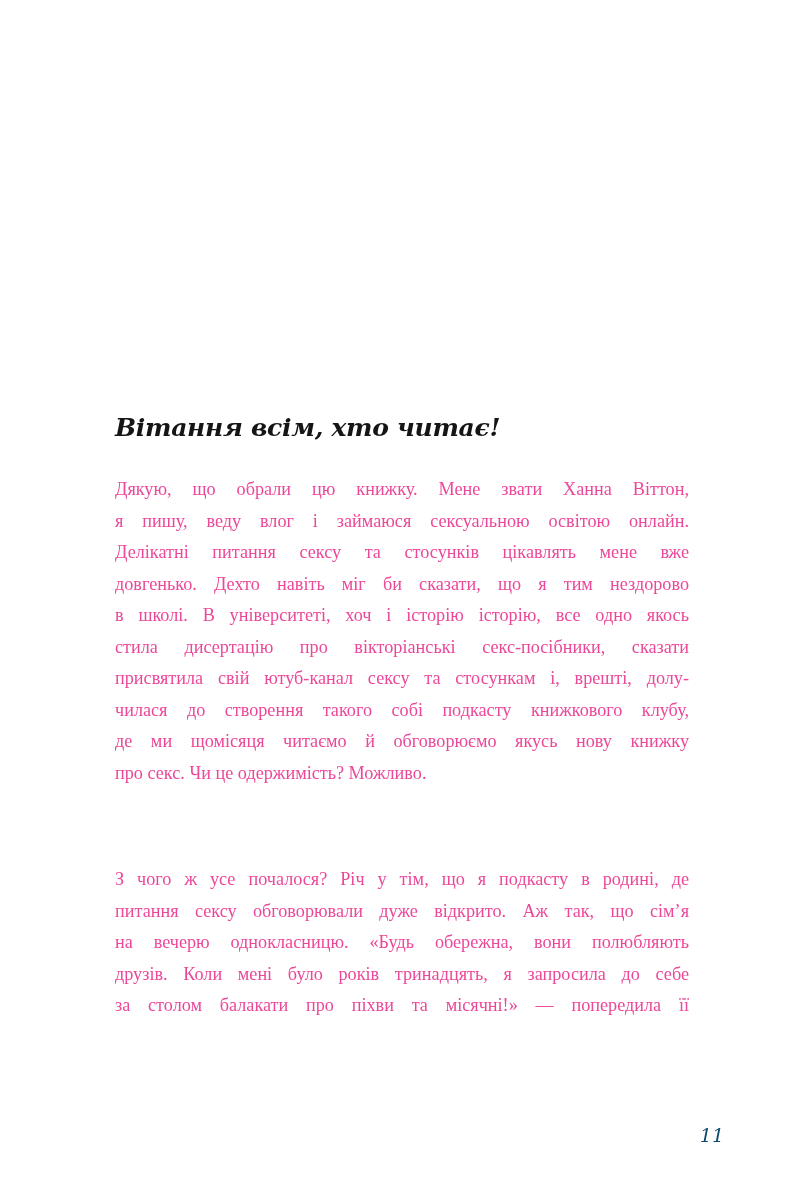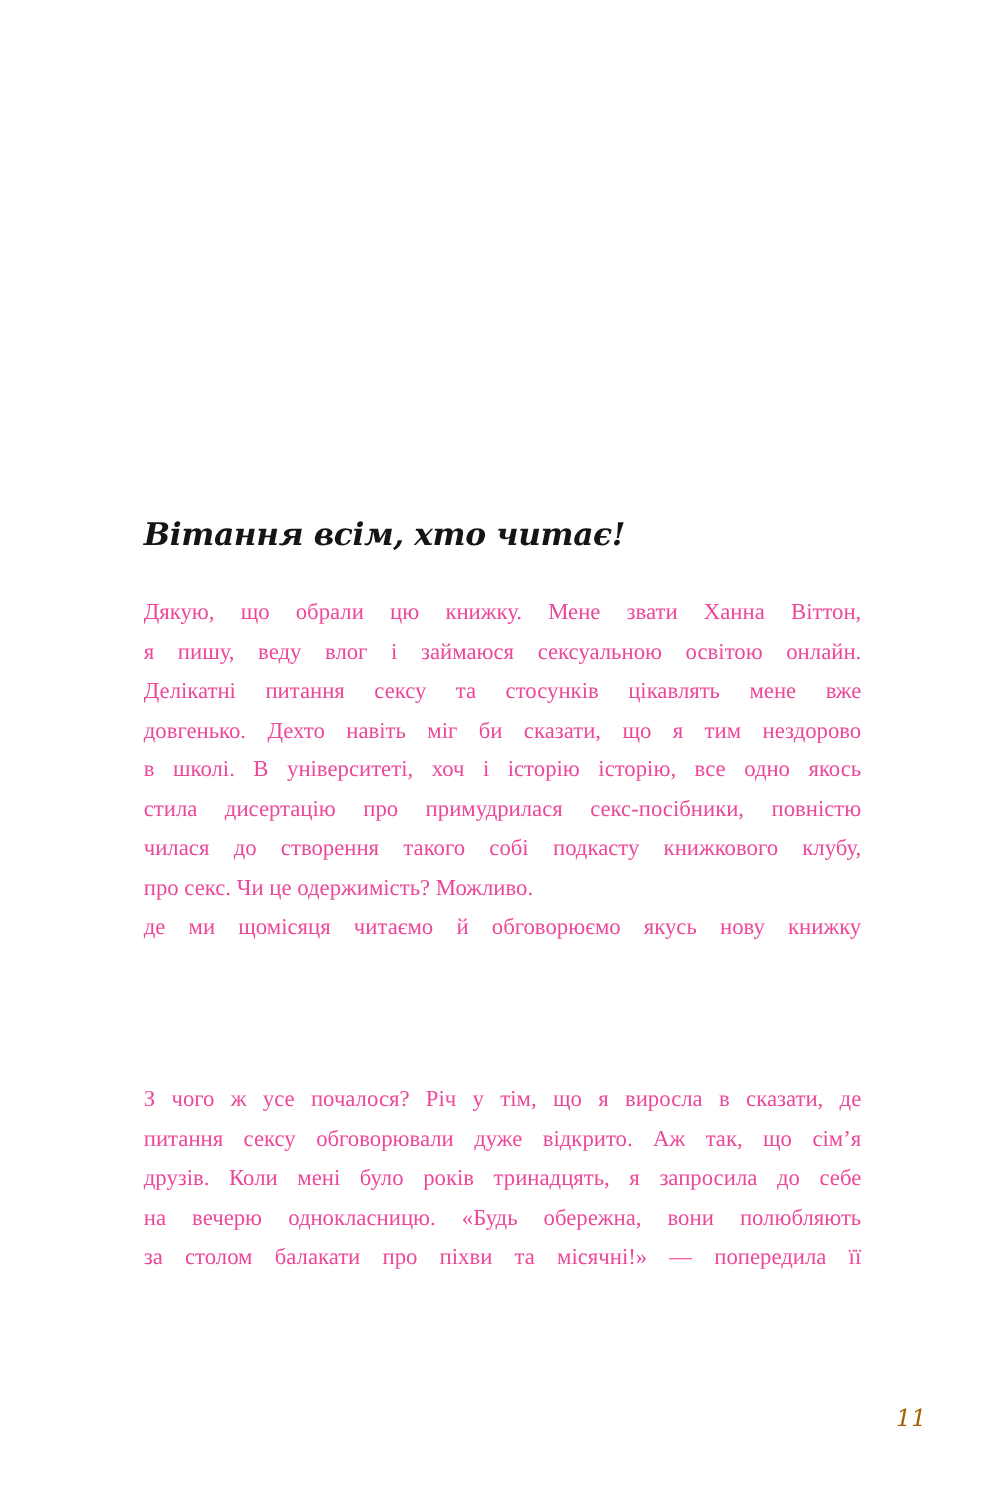--- a/index.html
+++ b/index.html
@@ -15,44 +15,45 @@
     display: block; height: 31.5px; line-height: 31.5px;
     font-family: Liberation Serif, serif; font-size: 18.2px; color: #ec4899;
     text-align: justify; text-align-last: justify; white-space: nowrap; overflow: visible;
   }
   .line.last { text-align-last: left; }
   .line-inner { display: inline-block; width: 574px; text-align: justify; text-align-last: justify; white-space: normal; }
   .line.last .line-inner { text-align-last: left; }
   #p1 { top: 474px; }
   #p2 { top: 864px; }
   .page-number {
-    position: absolute; right: 59px; top: 1124px;
-    font-family: "DejaVu Serif", serif; font-style: italic; font-size: 19px; color: #a16207;
+    position: absolute; right: 76px; top: 1124px;
+    font-family: "DejaVu Serif", serif; font-style: italic; font-size: 19px; color: #0c4a6e;
   }
 </style>
 </head>
 <body>
 
 <div class="page">
   <h2 class="heading">Вітання всім, хто читає!</h2>
 
   <div class="para" id="p1">
     <span class="line"><span class="line-inner">Дякую, що обрали цю книжку. Мене звати Ханна Віттон,</span></span>
     <span class="line"><span class="line-inner">я пишу, веду влог і займаюся сексуальною освітою онлайн.</span></span>
     <span class="line"><span class="line-inner">Делікатні питання сексу та стосунків цікавлять мене вже</span></span>
     <span class="line"><span class="line-inner">довгенько. Дехто навіть міг би сказати, що я тим нездорово</span></span>
     <span class="line"><span class="line-inner">в школі. В університеті, хоч і історію історію, все одно якось</span></span>
-    <span class="line"><span class="line-inner">стила дисертацію про примудрилася секс-посібники, повністю</span></span>
+    <span class="line"><span class="line-inner">стила дисертацію про вікторіанські секс-посібники, сказати</span></span>
+    <span class="line"><span class="line-inner">присвятила свій ютуб-канал сексу та стосункам і, врешті, долу-</span></span>
     <span class="line"><span class="line-inner">чилася до створення такого собі подкасту книжкового клубу,</span></span>
+    <span class="line"><span class="line-inner">де ми щомісяця читаємо й обговорюємо якусь нову книжку</span></span>
     <span class="line last"><span class="line-inner">про секс. Чи це одержимість? Можливо.</span></span>
-    <span class="line"><span class="line-inner">де ми щомісяця читаємо й обговорюємо якусь нову книжку</span></span>
   </div>
 
   <div class="para" id="p2">
-    <span class="line"><span class="line-inner">З чого ж усе почалося? Річ у тім, що я виросла в сказати, де</span></span>
+    <span class="line"><span class="line-inner">З чого ж усе почалося? Річ у тім, що я подкасту в родині, де</span></span>
     <span class="line"><span class="line-inner">питання сексу обговорювали дуже відкрито. Аж так, що сім’я</span></span>
+    <span class="line"><span class="line-inner">на вечерю однокласницю. «Будь обережна, вони полюбляють</span></span>
     <span class="line"><span class="line-inner">друзів. Коли мені було років тринадцять, я запросила до себе</span></span>
-    <span class="line"><span class="line-inner">на вечерю однокласницю. «Будь обережна, вони полюбляють</span></span>
     <span class="line"><span class="line-inner">за столом балакати про піхви та місячні!» — попередила її</span></span>
   </div>
 
   <div class="page-number">11</div>
 </div>
 
 </body></html>

